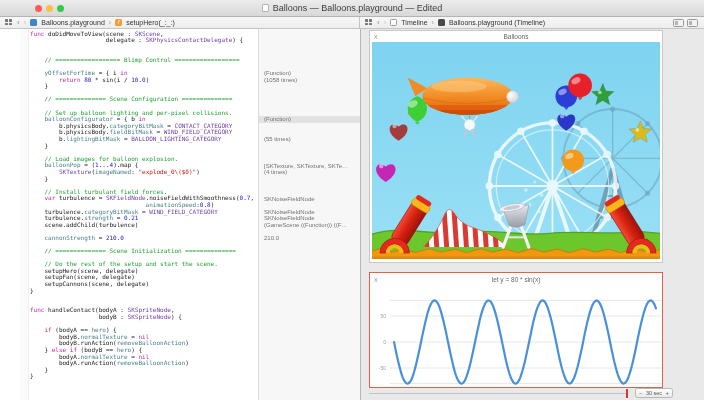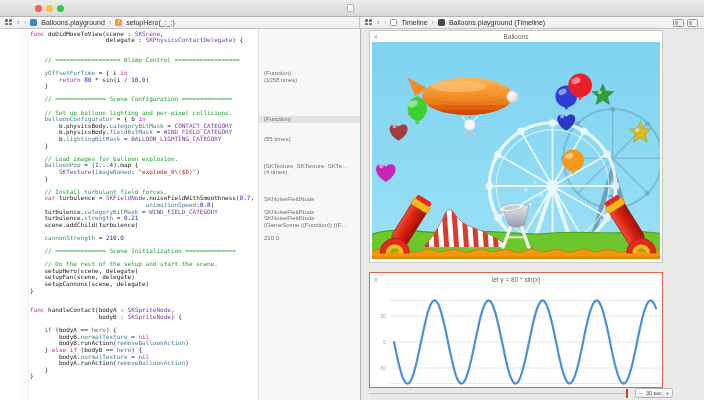--- a/index.html
+++ b/index.html
@@ -77,21 +77,21 @@
 <body>
 
 <div class="window">
 
   <div class="titlebar">
     <div class="lights">
       <span class="light" id="lt-close" style="background: rgb(252, 91, 87);"></span>
       <span class="light" id="lt-min" style="background: rgb(253, 190, 65);"></span>
       <span class="light" id="lt-zoom" style="background: rgb(51, 201, 73);"></span>
     </div>
-    <span class="doc-proxy"></span>
+    <span class="doc-proxy"></span><span>Balloons — Balloons.playground — Edited</span>
   </div>
 
   <div class="jumpbar">
     <div class="jb-left">
       <div class="jb-inner">
         <span class="related-ic">
             <i></i>
             <i></i>
             <i></i>
             <i></i>

